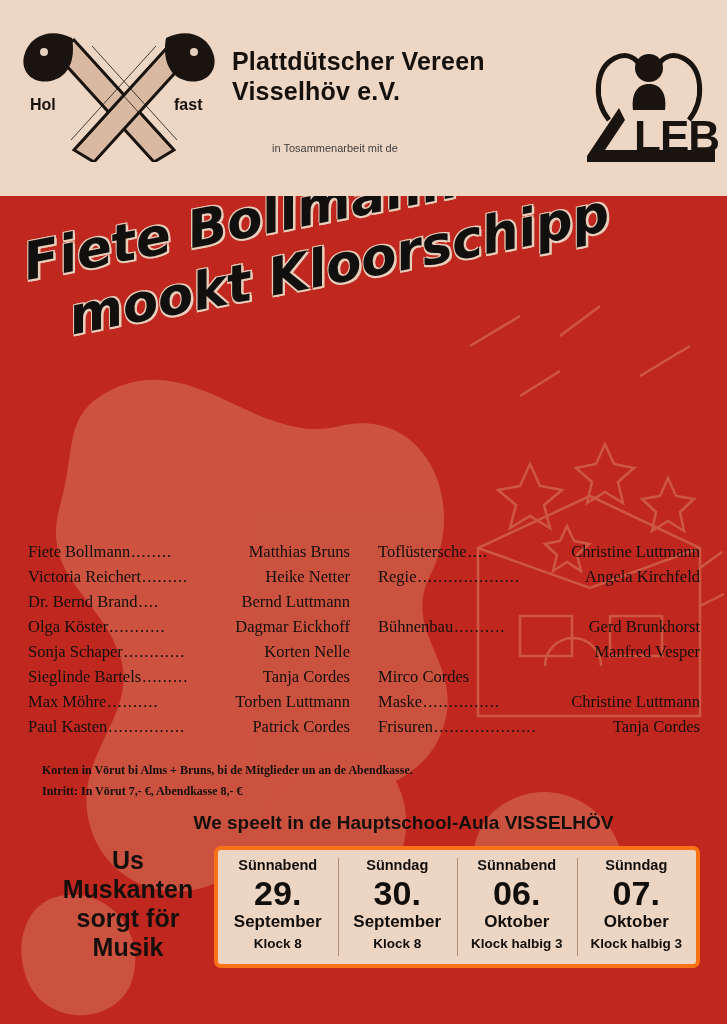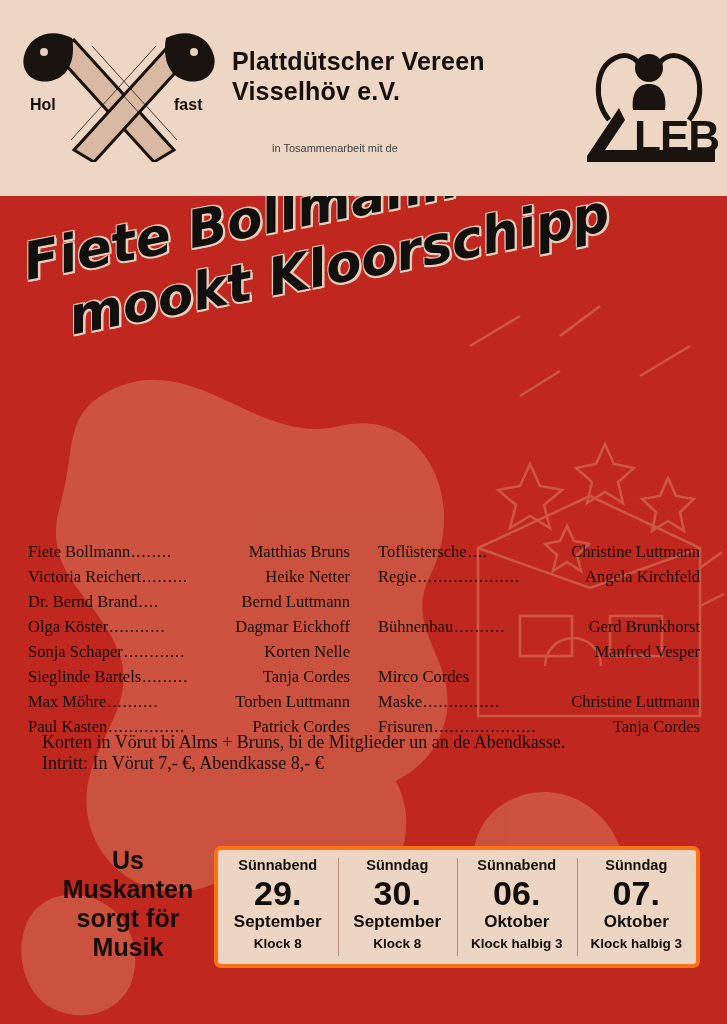--- a/index.html
+++ b/index.html
@@ -135,26 +135,26 @@
     letter-spacing: 1px;
     margin: 0 1px;
   }
   .cast-row .actor { font-weight: normal; }
   .cast-row.blank { height: 25px; }
 
   
   .tickets {
     position: absolute;
     left: 42px;
-    top: 536px;
+    top: 564px;
     width: 660px;
     z-index: 5;
     font-family: "Liberation Serif", serif;
-    font-weight: normal;
-    font-size: 18px;
+    font-weight: bold;
+    font-size: 12px;
     line-height: 21px;
     color: #140f0c;
   }
 
   
   .venue {
     position: absolute;
     left: 0;
     top: 616px;
     width: 727px;
@@ -398,20 +398,21 @@
         <span class="actor">Tanja Cordes</span>
       </div>
     </div>
   </div>
 
   <div class="tickets">
     <div>Korten in Vörut bi Alms + Bruns, bi de Mitglieder un an de Abendkasse.</div>
     <div>Intritt: In Vörut 7,- €, Abendkasse 8,- €</div>
   </div>
 
+  <div class="venue">We speelt in de Hauptschool-Aula VISSELHÖV</div>
 
   <div class="music">Us Muskanten sorgt för Musik</div>
 
   <div class="dates">
     <div class="date-cell">
       <div class="date-day">Sünnabend</div>
       <div class="date-num">29.</div>
       <div class="date-month">September</div>
       <div class="date-time">Klock 8</div>
     </div>

